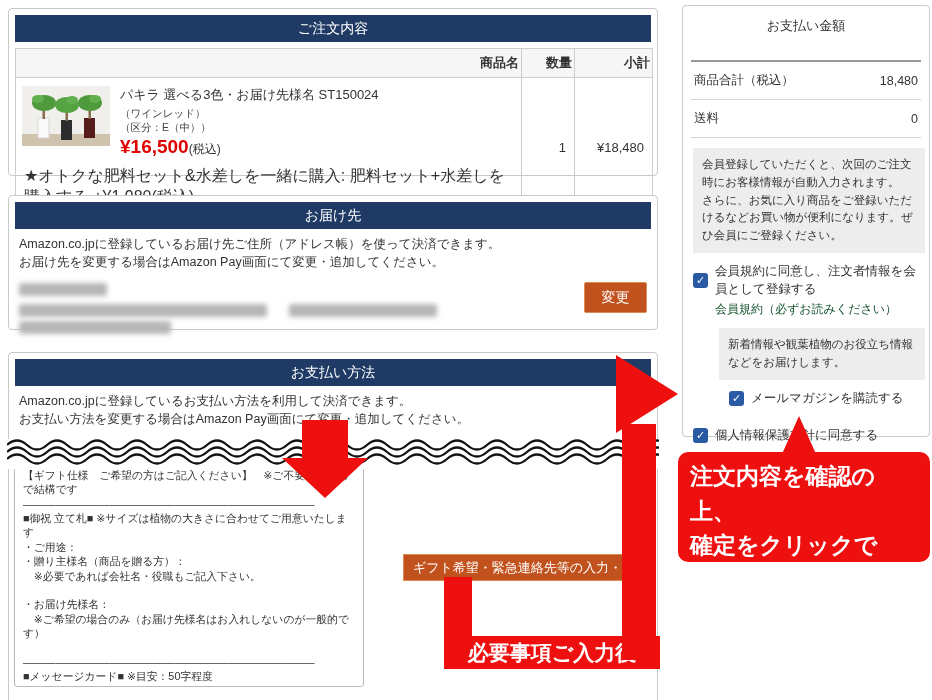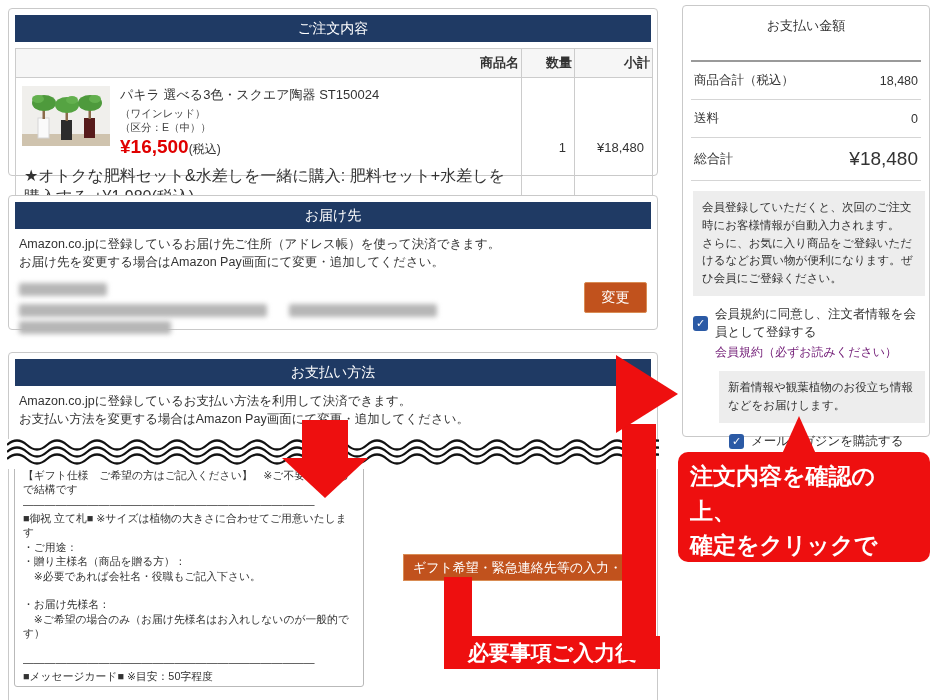--- a/index.html
+++ b/index.html
@@ -58,21 +58,21 @@
   .sum-row { display:flex; justify-content:space-between; align-items:center;
     margin:0 8px; padding:10px 3px; border-bottom:1px solid #d5d5d5; font-size:12.5px; }
   .sum-total-label { font-size:13px; }
   .sum-total-value { font-size:19px; }
   .gray-box { background:#ededed; margin:10px 4px 0 10px; padding:8px 9px;
     font-size:11.5px; line-height:1.55; white-space:pre-line; }
   .cb-row { display:flex; gap:7px; margin:10px 10px 0 10px; font-size:12.5px;
     line-height:1.4; align-items:center; cursor:pointer; }
   .cb { width:15px; height:15px; flex:none; background:#2b5aa5; border-radius:3px;
     color:#fff; font-size:11px; line-height:15px; text-align:center; }
-  .terms-link { margin:3px 10px 0 32px; color:#701a75; font-size:12px; cursor:pointer; }
+  .terms-link { margin:3px 10px 0 32px; color:#14532d; font-size:12px; cursor:pointer; }
   .indent { margin-left:36px; }
   #confirm-btn { margin:12px 10px 0 10px; width:226px; height:34px; font-size:14px;
     line-height:32px; border-radius:2px; border:1px solid #b04a18; }
 
   
   .red-el { position:absolute; background:#ee0f0f; z-index:50; }
   .tri { position:absolute; width:0; height:0; z-index:50; }
   #arrow-down-shaft { left:302px; top:420px; width:46px; height:40px; }
   #arrow-down-head  { left:282px; top:458px; border-left:43px solid transparent;
     border-right:43px solid transparent; border-top:40px solid #ee0f0f; }
@@ -115,21 +115,21 @@
               <rect x="66.5" y="22" width="2.5" height="11" fill="#8a6b4a"></rect>
               <ellipse cx="22" cy="17" rx="12" ry="8" fill="#4e9a3c"></ellipse>
               <ellipse cx="45" cy="19" rx="12" ry="8" fill="#55a342"></ellipse>
               <ellipse cx="68" cy="17" rx="12" ry="8" fill="#4e9a3c"></ellipse>
               <ellipse cx="16" cy="13" rx="6" ry="4" fill="#63b04e"></ellipse>
               <ellipse cx="50" cy="14" rx="6" ry="4" fill="#63b04e"></ellipse>
               <ellipse cx="73" cy="13" rx="6" ry="4" fill="#63b04e"></ellipse>
             </svg>
           </div>
           <div>
-            <div class="prod-name">パキラ 選べる3色・スクエア陶器 ST150024</div>
+            <div class="prod-name">パキラ 選べる3色・お届け先様名 ST150024</div>
             <div class="prod-sub">（ワインレッド）</div>
             <div class="prod-sub">（区分：E（中））</div>
             <div class="prod-price-line"><span class="prod-price">¥16,500</span><span>(税込)</span></div>
           </div>
         </div>
         <div class="prod-option">★オトクな肥料セット&amp;水差しを一緒に購入: 肥料セット+水差しを購入する +¥1,980(税込)</div>
       </td>
       <td class="num-cell">1</td>
       <td class="num-cell">¥18,480</td>
     </tr>
@@ -206,24 +206,20 @@
 <div class="panel" id="summary-panel">
   <div class="sum-title">お支払い金額</div>
   <div class="sum-row">
     <span>商品合計（税込）</span>
     <span>18,480</span>
   </div>
   <div class="sum-row">
     <span>送料</span>
     <span>0</span>
   </div>
-  <div class="sum-row">
-    <span class="sum-total-label">総合計</span>
-    <span class="sum-total-value">¥18,480</span>
-  </div>
   <div class="gray-box">会員登録していただくと、次回のご注文時にお客様情報が自動入力されます。
 さらに、お気に入り商品をご登録いただけるなどお買い物が便利になります。ぜひ会員にご登録ください。</div>
   <div class="cb-row">
     <span class="cb">✓</span>
     <span>会員規約に同意し、注文者情報を会員として登録する</span>
   </div>
   <div class="terms-link">会員規約（必ずお読みください）</div>
   <div class="gray-box indent">新着情報や観葉植物のお役立ち情報などをお届けします。</div>
   <div class="cb-row indent" style="margin-left:46px">
     <span class="cb">✓</span>

